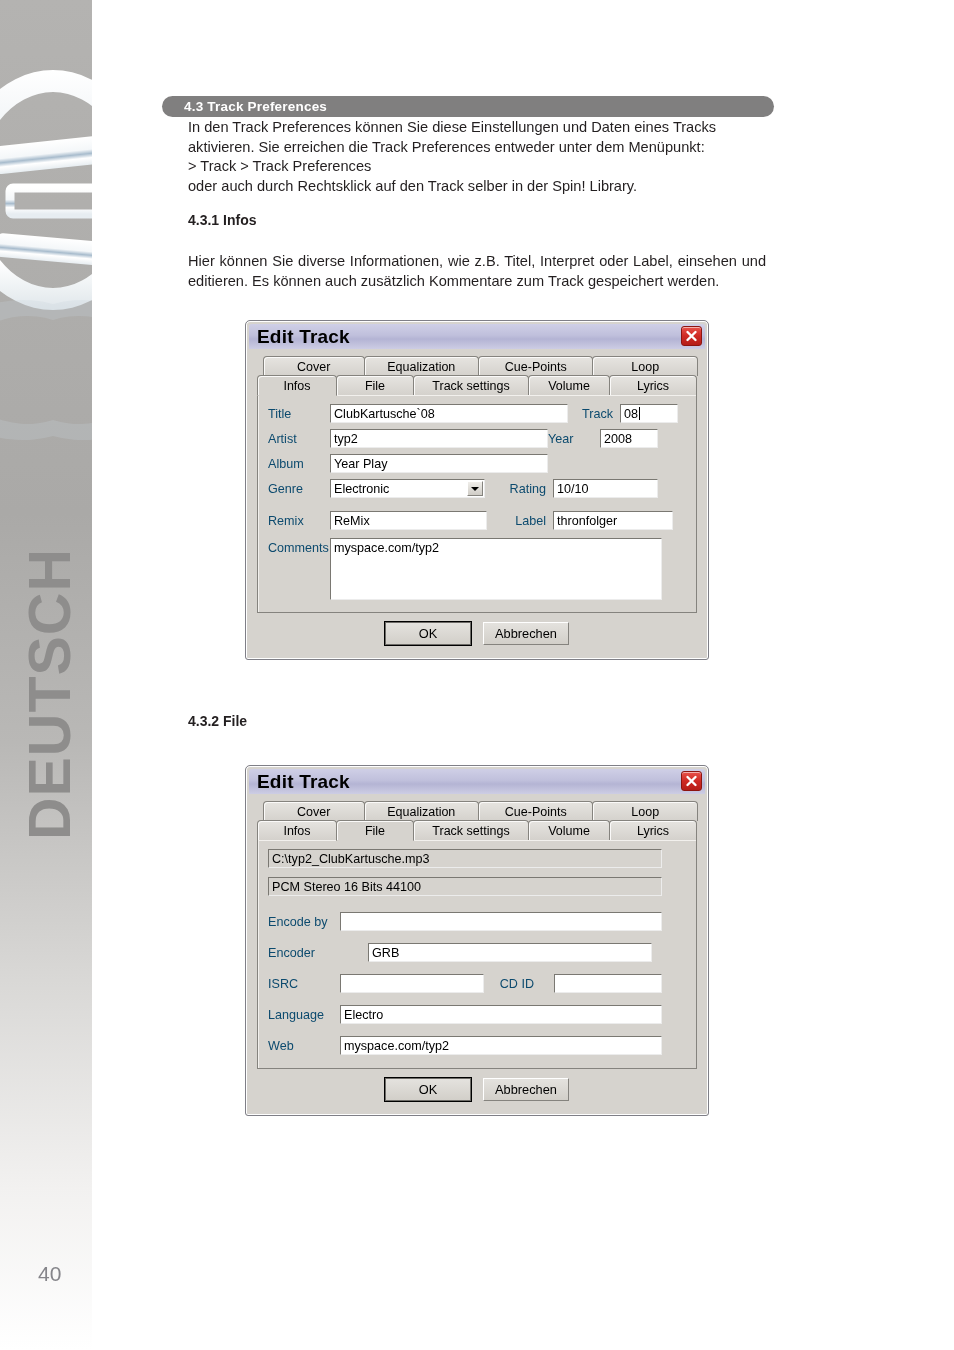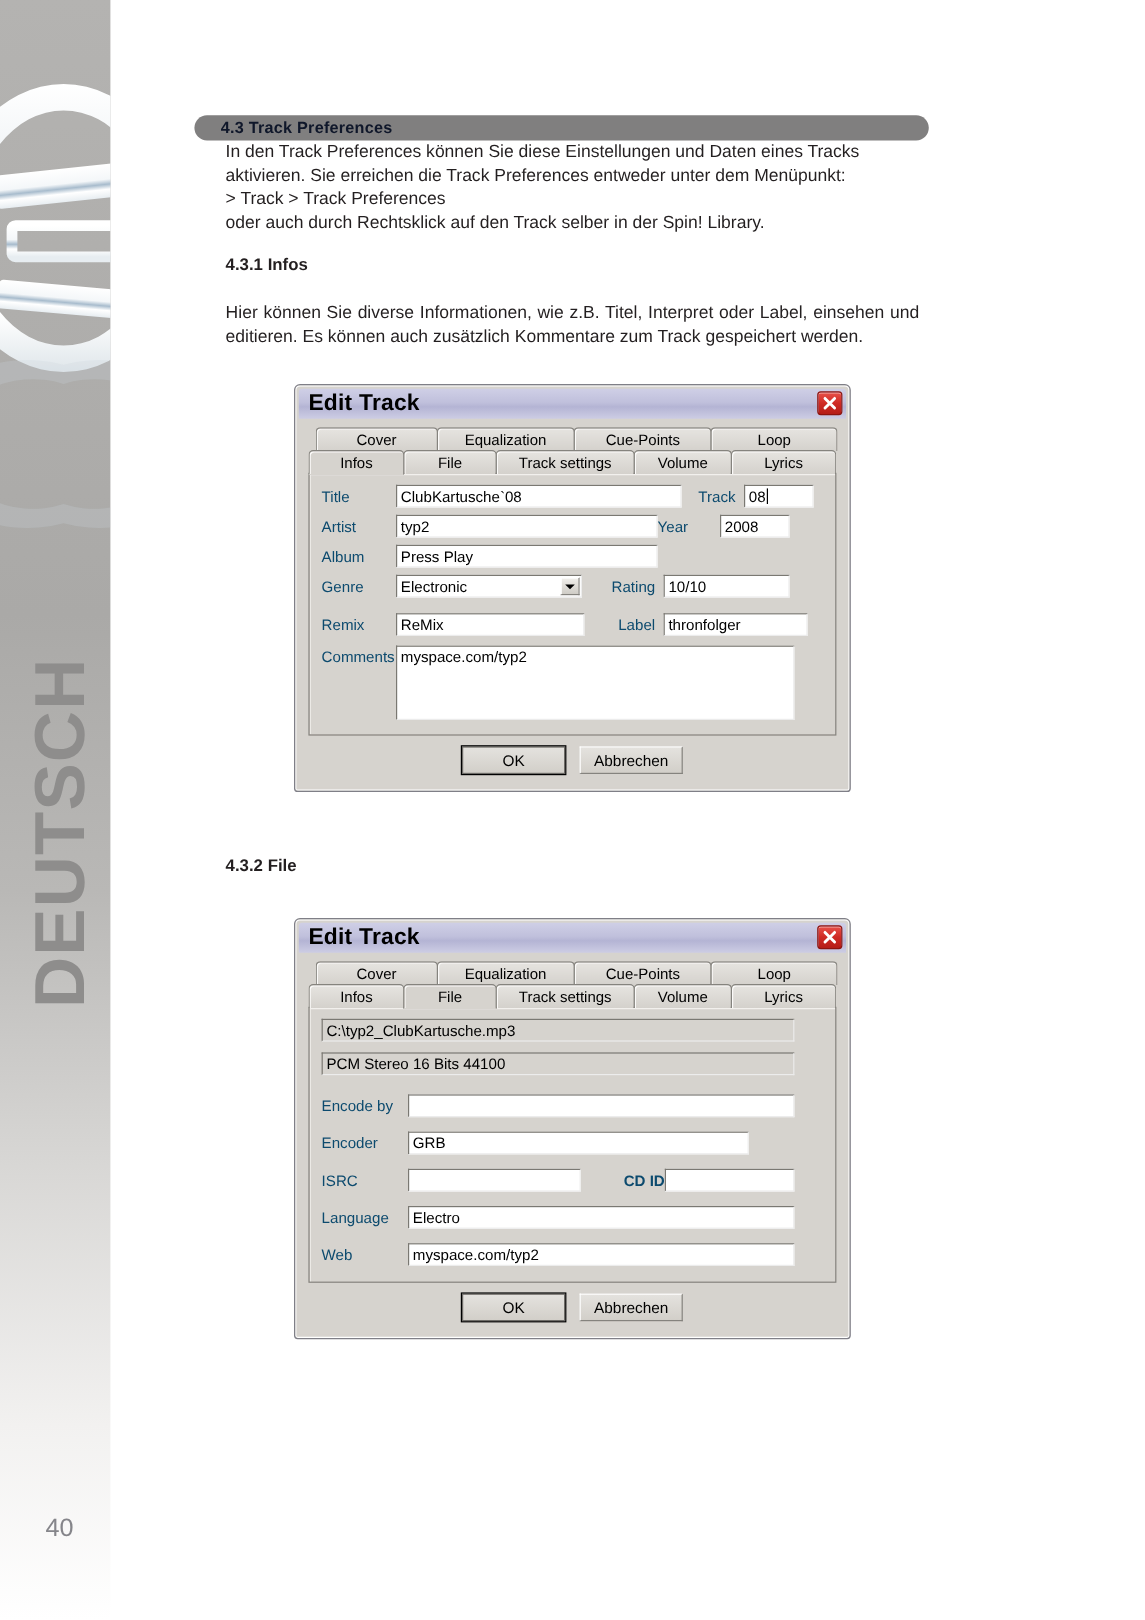--- a/index.html
+++ b/index.html
@@ -45,21 +45,21 @@
   }
 
   
   #content { position:absolute; left:0; top:0; width:954px; height:1350px; }
 
   .sec-bar {
     position:absolute;
     height: 21px;
     background:#807f7f;
     border-radius: 11px;
-    color:#0f172a;
+    color:#ffffff;
     font-size: 13.5px;
     font-weight: bold;
     line-height: 21px;
     padding-left: 22px;
     letter-spacing: .2px;
   }
 
   .para {
     position:absolute;
     font-size: 14.6px;
@@ -299,21 +299,21 @@
 
         <div class="frow">
           <div class="flabel" style="width:62px;">Artist</div>
           <div class="fin" style="width:218px;">typ2</div>
           <div class="flabel" style="width:52px; padding-right:7px;">Year</div>
           <div class="fin" style="width:58px;">2008</div>
         </div>
 
         <div class="frow">
           <div class="flabel" style="width:62px;">Album</div>
-          <div class="fin" style="width:218px;">Press Play</div>
+          <div class="fin" style="width:218px;">Year Play</div>
         </div>
 
         <div class="frow" style="margin-bottom:13px;">
           <div class="flabel" style="width:62px;">Genre</div>
           <div class="fin combo" style="width:155px;">
             <span>Electronic</span>
             <span class="combo-btn">
                 <span class="arrow-down"></span>
               </span>
           </div>
@@ -382,29 +382,29 @@
 
         <div class="frow" style="margin-bottom:16px;">
           <div class="fin readonly" style="width:394px;">PCM Stereo  16 Bits  44100</div>
         </div>
 
         <div class="frow" style="margin-bottom:12px;">
           <div class="flabel" style="width:72px;">Encode by</div>
           <div class="fin" style="width:322px;"></div>
         </div>
 
-        <div class="frow" style="margin-bottom:12px;">
+        <div class="frow" style="margin-bottom:12px;gap:28px;">
           <div class="flabel" style="width:72px;">Encoder</div>
           <div class="fin" style="width:284px;">GRB</div>
         </div>
 
         <div class="frow" style="margin-bottom:12px;">
           <div class="flabel" style="width:72px;">ISRC</div>
           <div class="fin" style="width:144px;"></div>
-          <div class="flabel" style="width:70px; text-align:right; padding-right:0;font-weight:bold;">CD ID</div>
+          <div class="flabel" style="width:70px; text-align:right; padding-right:20px;">CD ID</div>
           <div class="fin" style="width:108px;"></div>
         </div>
 
         <div class="frow" style="margin-bottom:12px;">
           <div class="flabel" style="width:72px;">Language</div>
           <div class="fin" style="width:322px;">Electro</div>
         </div>
 
         <div class="frow" style="margin-bottom:3px;">
           <div class="flabel" style="width:72px;">Web</div>

